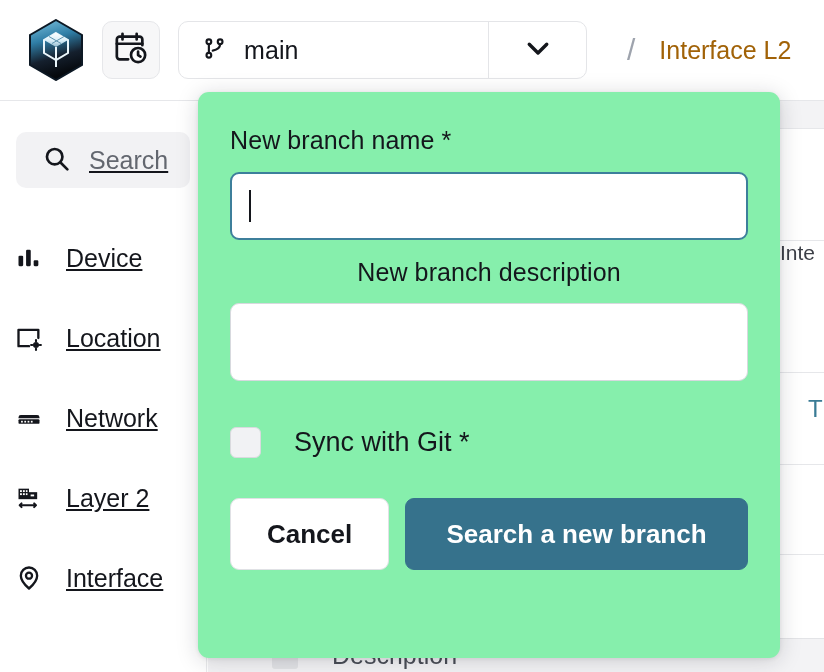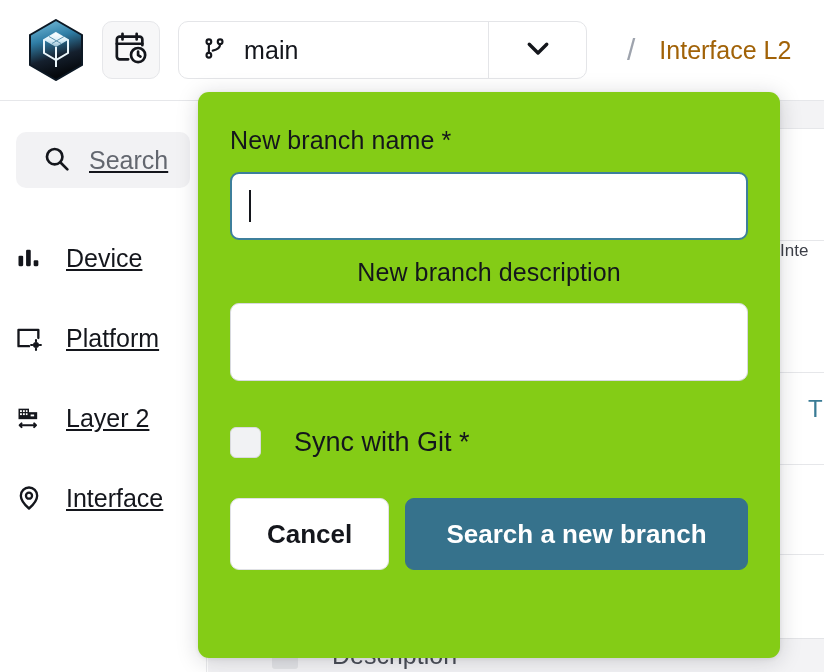--- a/index.html
+++ b/index.html
@@ -160,21 +160,21 @@
     border-bottom: 1px solid #e6e7ea;
   }
   .content-row {
     position: absolute;
     left: 0;
     width: 616px;
     border-bottom: 1px solid #e6e7ea;
   }
   .content-cell-text {
     position: absolute;
-    font-size: 17px;
+    font-size: 21px;
     color: #3c3f47;
     white-space: nowrap;
   }
   .content-link {
     position: absolute;
     font-size: 24px;
     color: #3a7b95;
     white-space: nowrap;
   }
   .table-head {
@@ -199,21 +199,21 @@
     margin-left: 34px;
     white-space: nowrap;
   }
 
   
   .modal {
     position: absolute;
     left: 198px; top: 92px;
     width: 582px;
     height: 566px;
-    background: #84cc16;
+    background: #86efac;
     border-radius: 11px;
     box-shadow: 0 3px 22px rgba(22,26,38,0.17), 0 1px 4px rgba(22,26,38,0.08);
     padding: 34px 32px 0 32px;
   }
 
   .field-label {
     font-size: 25px;
     color: #14161c;
     letter-spacing: 0.1px;
   }
@@ -388,23 +388,36 @@
       </div>
 
       <div class="nav-item">
         <span class="nav-ico">
           <svg width="28" height="28" viewBox="0 0 24 24" fill="none" stroke="#14161c" stroke-width="2" stroke-linecap="round" stroke-linejoin="round">
             <path d="M20 12V5H3v14h9"></path>
             <circle cx="18" cy="18" r="2.6" fill="#14161c" stroke="none"></circle>
             <path d="M18 13.8v1M18 21.2v1M13.8 18h1M21.2 18h1" stroke-width="1.8"></path>
           </svg>
         </span>
-        <span class="nav-label">Platform</span>
-      </div>
-
+        <span class="nav-label">Location</span>
+      </div>
+
+      <div class="nav-item">
+        <span class="nav-ico">
+          <svg width="28" height="28" viewBox="0 0 24 24" fill="#14161c">
+            <path d="M3 11.5a2 2 0 0 1 2-2h14a2 2 0 0 1 2 2v.8H3z"></path>
+            <rect x="3" y="13" width="18" height="4" rx="1"></rect>
+            <rect x="5.2" y="14.4" width="1.5" height="1.5" fill="#ffffff"></rect>
+            <rect x="8" y="14.4" width="1.5" height="1.5" fill="#ffffff"></rect>
+            <rect x="10.8" y="14.4" width="1.5" height="1.5" fill="#ffffff"></rect>
+            <rect x="13.6" y="14.4" width="1.5" height="1.5" fill="#ffffff"></rect>
+          </svg>
+        </span>
+        <span class="nav-label">Network</span>
+      </div>
 
       <div class="nav-item">
         <span class="nav-ico">
           <svg width="28" height="28" viewBox="0 0 24 24" fill="#14161c">
             <rect x="3" y="4" width="9" height="9"></rect>
             <rect x="4.3" y="5.3" width="1.6" height="1.6" fill="#ffffff"></rect>
             <rect x="6.8" y="5.3" width="1.6" height="1.6" fill="#ffffff"></rect>
             <rect x="9.3" y="5.3" width="1.4" height="1.6" fill="#ffffff"></rect>
             <rect x="4.3" y="7.9" width="1.6" height="1.6" fill="#ffffff"></rect>
             <rect x="6.8" y="7.9" width="1.6" height="1.6" fill="#ffffff"></rect>

